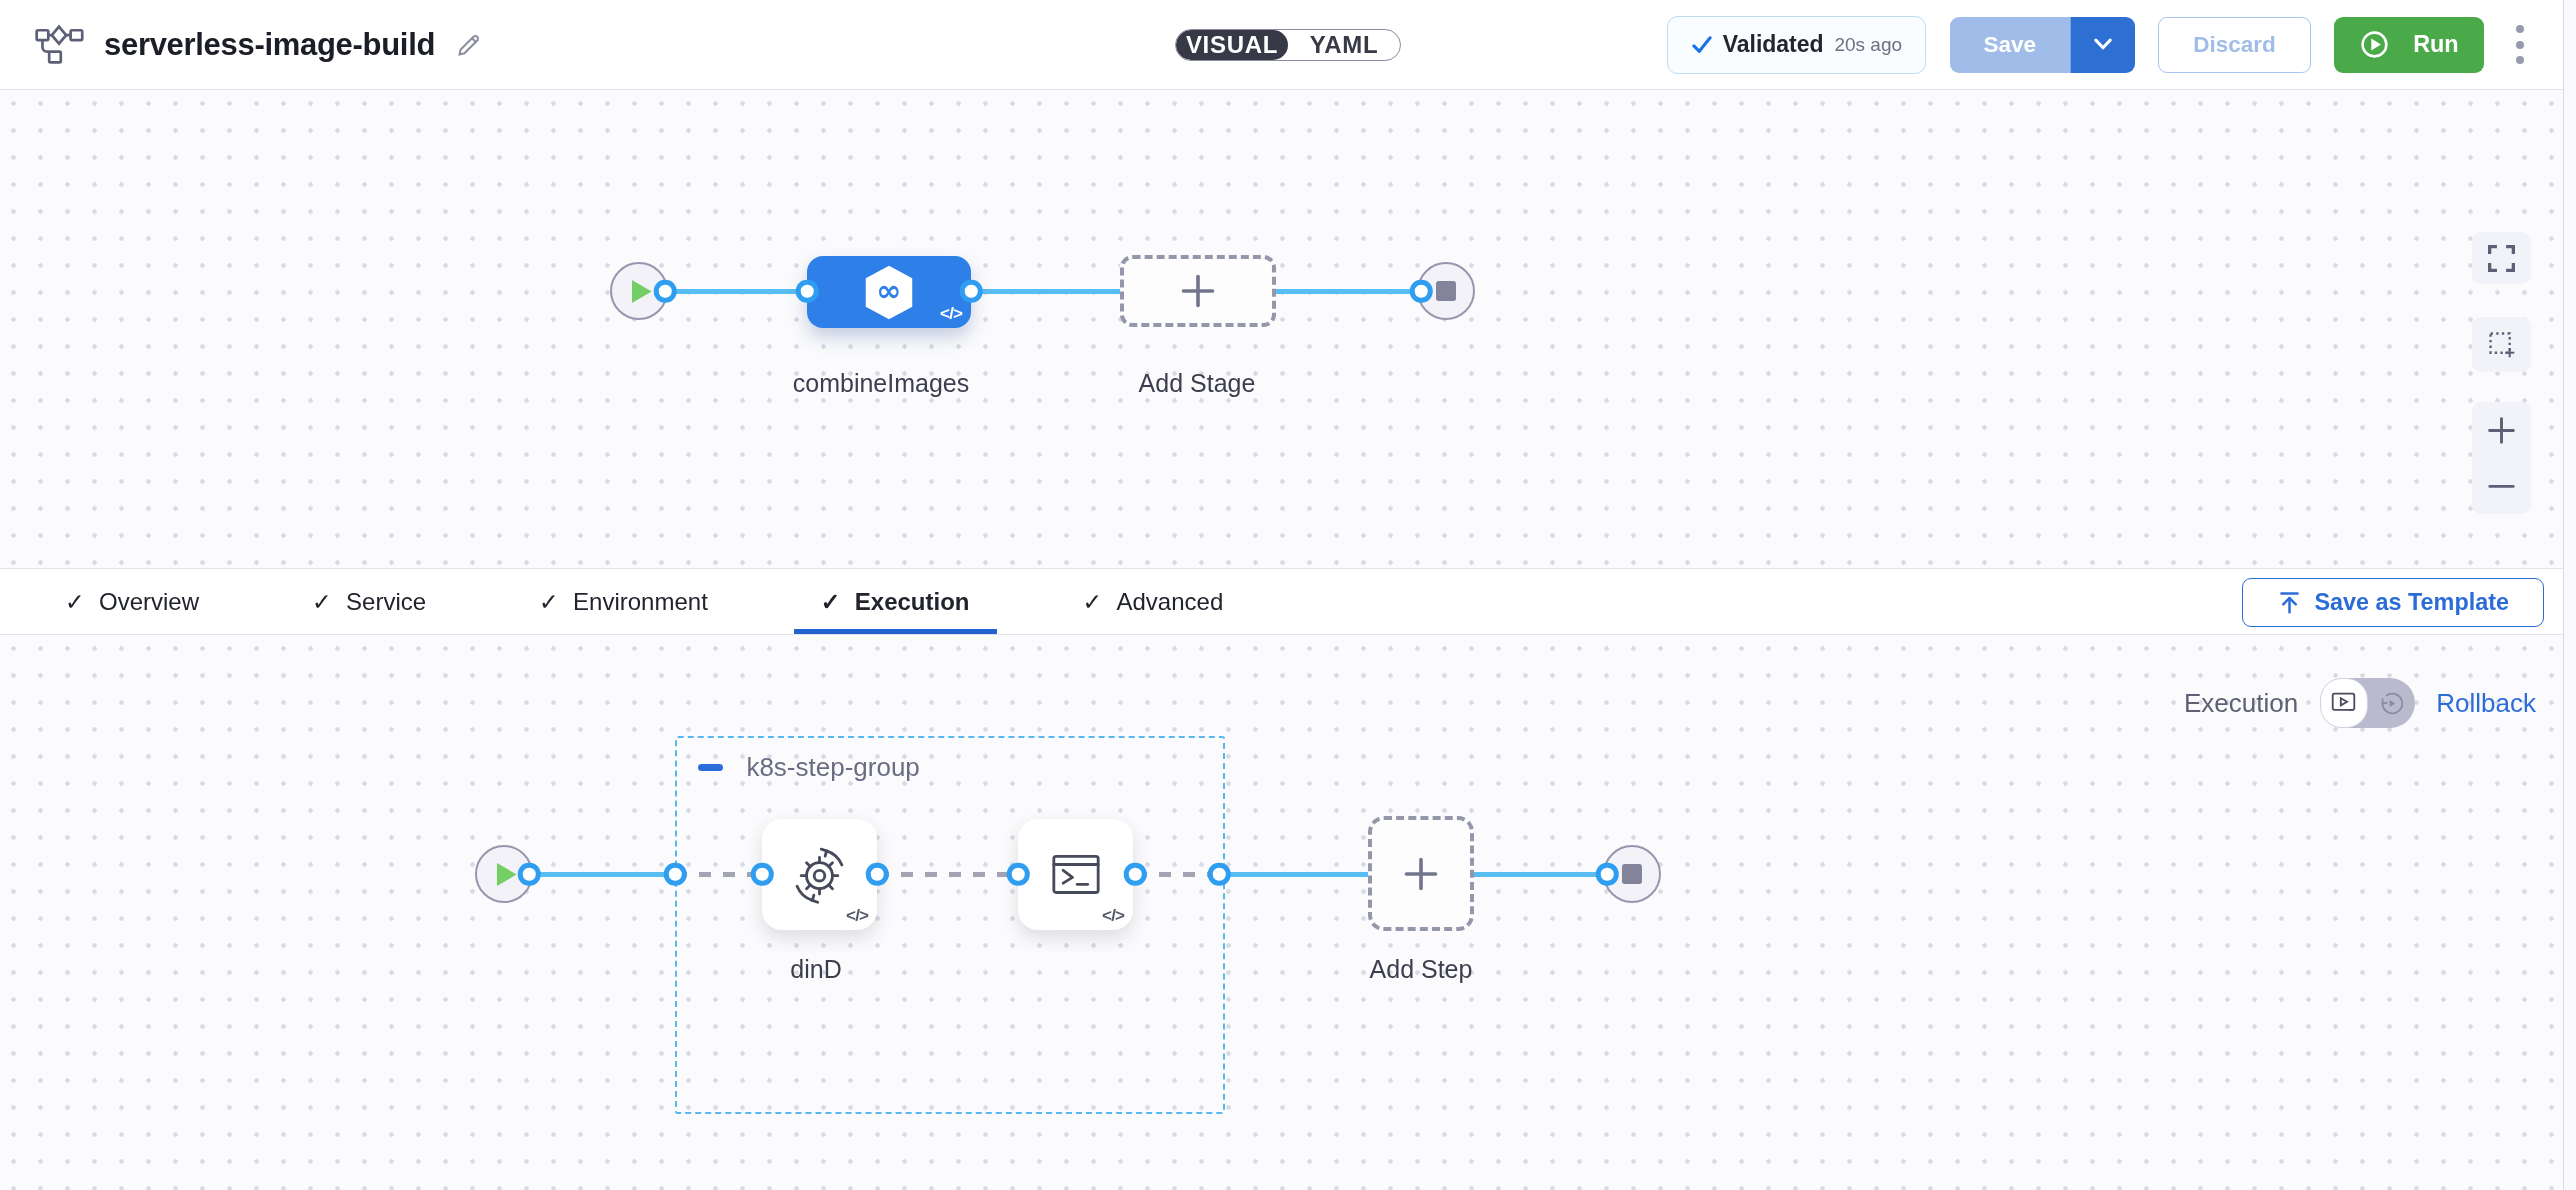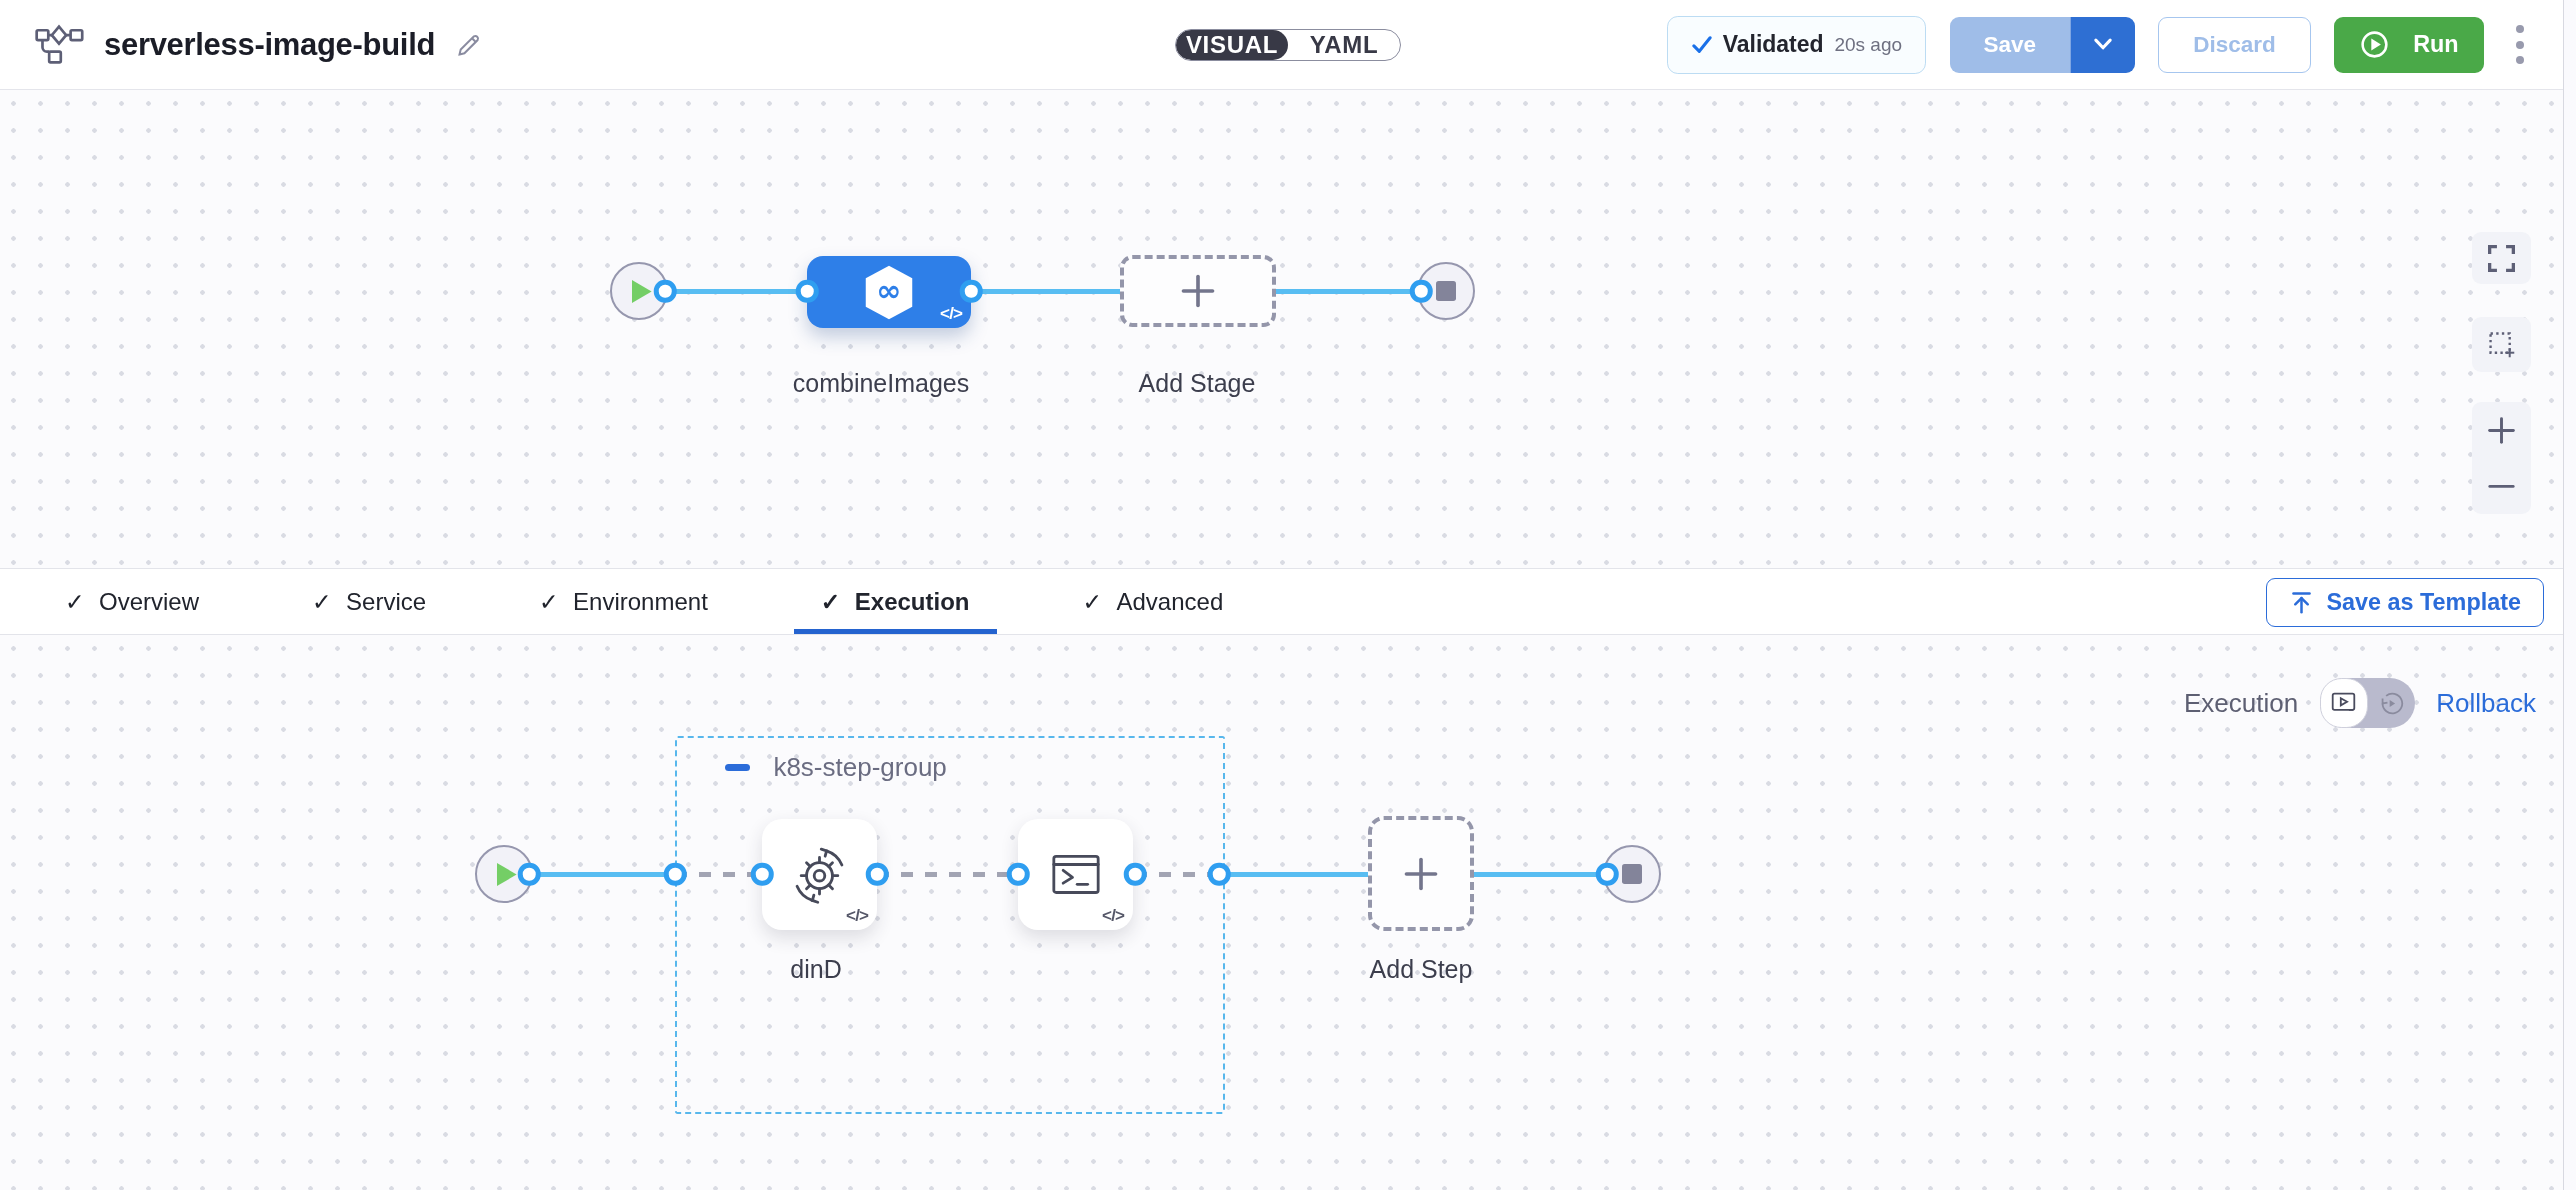--- a/index.html
+++ b/index.html
@@ -90,21 +90,21 @@
   
   .tabbar { position:absolute; top:568px; left:0; width:2576px; height:67px; background:#fff;
             border-top:0.9px solid #e3e4ea; border-bottom:0.9px solid #e3e4ea; display:flex; align-items:stretch;
             padding-left:38px; z-index:20; }
   .tab { display:flex; align-items:center; gap:14.4px; padding:0 27px; margin-right:59px; font-size:24px;
          color:#21242d; cursor:pointer; position:relative; }
   .tab .tick { font-size:23.4px; color:#21242d; }
   .tab.active { font-weight:700; }
   .tab.active::after { content:""; position:absolute; left:0; right:0; bottom:0; height:5.4px; background:#2463cf; }
 
-  .template-btn { position:absolute; right:32px; top:9px; height:49px; padding:0 22px; background:#fff;
+  .template-btn { position:absolute; right:32px; top:9px; height:49px; padding:0 34px; background:#fff;
                   border:1.8px solid #2b6cd9; border-radius:9px; color:#2b6cd9; font-size:23.4px; font-weight:700;
                   display:flex; align-items:center; gap:12.6px; cursor:pointer; }
 
   .scroll-gutter { position:absolute; top:0; right:0; width:12.6px; height:1190px; background:#fafafd;
                    border-left:0.9px solid #d8d9e1; z-index:40; }
 
   svg { display:block; }
 </style>
 </head>
 <body>
@@ -295,21 +295,21 @@
             <path d="M8,5.5 A11,11 0 1 1 4,14"></path>
             <polyline points="4,8.5 4,14 9.5,13"></polyline>
             <polygon points="12,10 18,14 12,18" fill="#8a8b9e" stroke="none"></polygon>
           </svg>
         </div>
       </div>
       <a class="rollback-link" href="#">Rollback</a>
     </div>
 
     <div class="group-box" style="left:675px; top:101px; width:550px; height:378px;"></div>
-    <div class="group-head" style="left:725px; top:117px;">
+    <div class="group-head" style="left:698px; top:117px;">
       <span class="minus-pill"></span>
       <span class="group-name">k8s-step-group</span>
     </div>
 
     <div class="flow-line" style="left:526px; top:237px; width:149px;"></div>
     <div class="flow-dash" style="left:675px; top:237px; width:87px;"></div>
     <div class="flow-dash" style="left:877px; top:237px; width:141px;"></div>
     <div class="flow-dash" style="left:1135px; top:237px; width:84px;"></div>
     <div class="flow-line" style="left:1219px; top:237px; width:389px;"></div>
 

